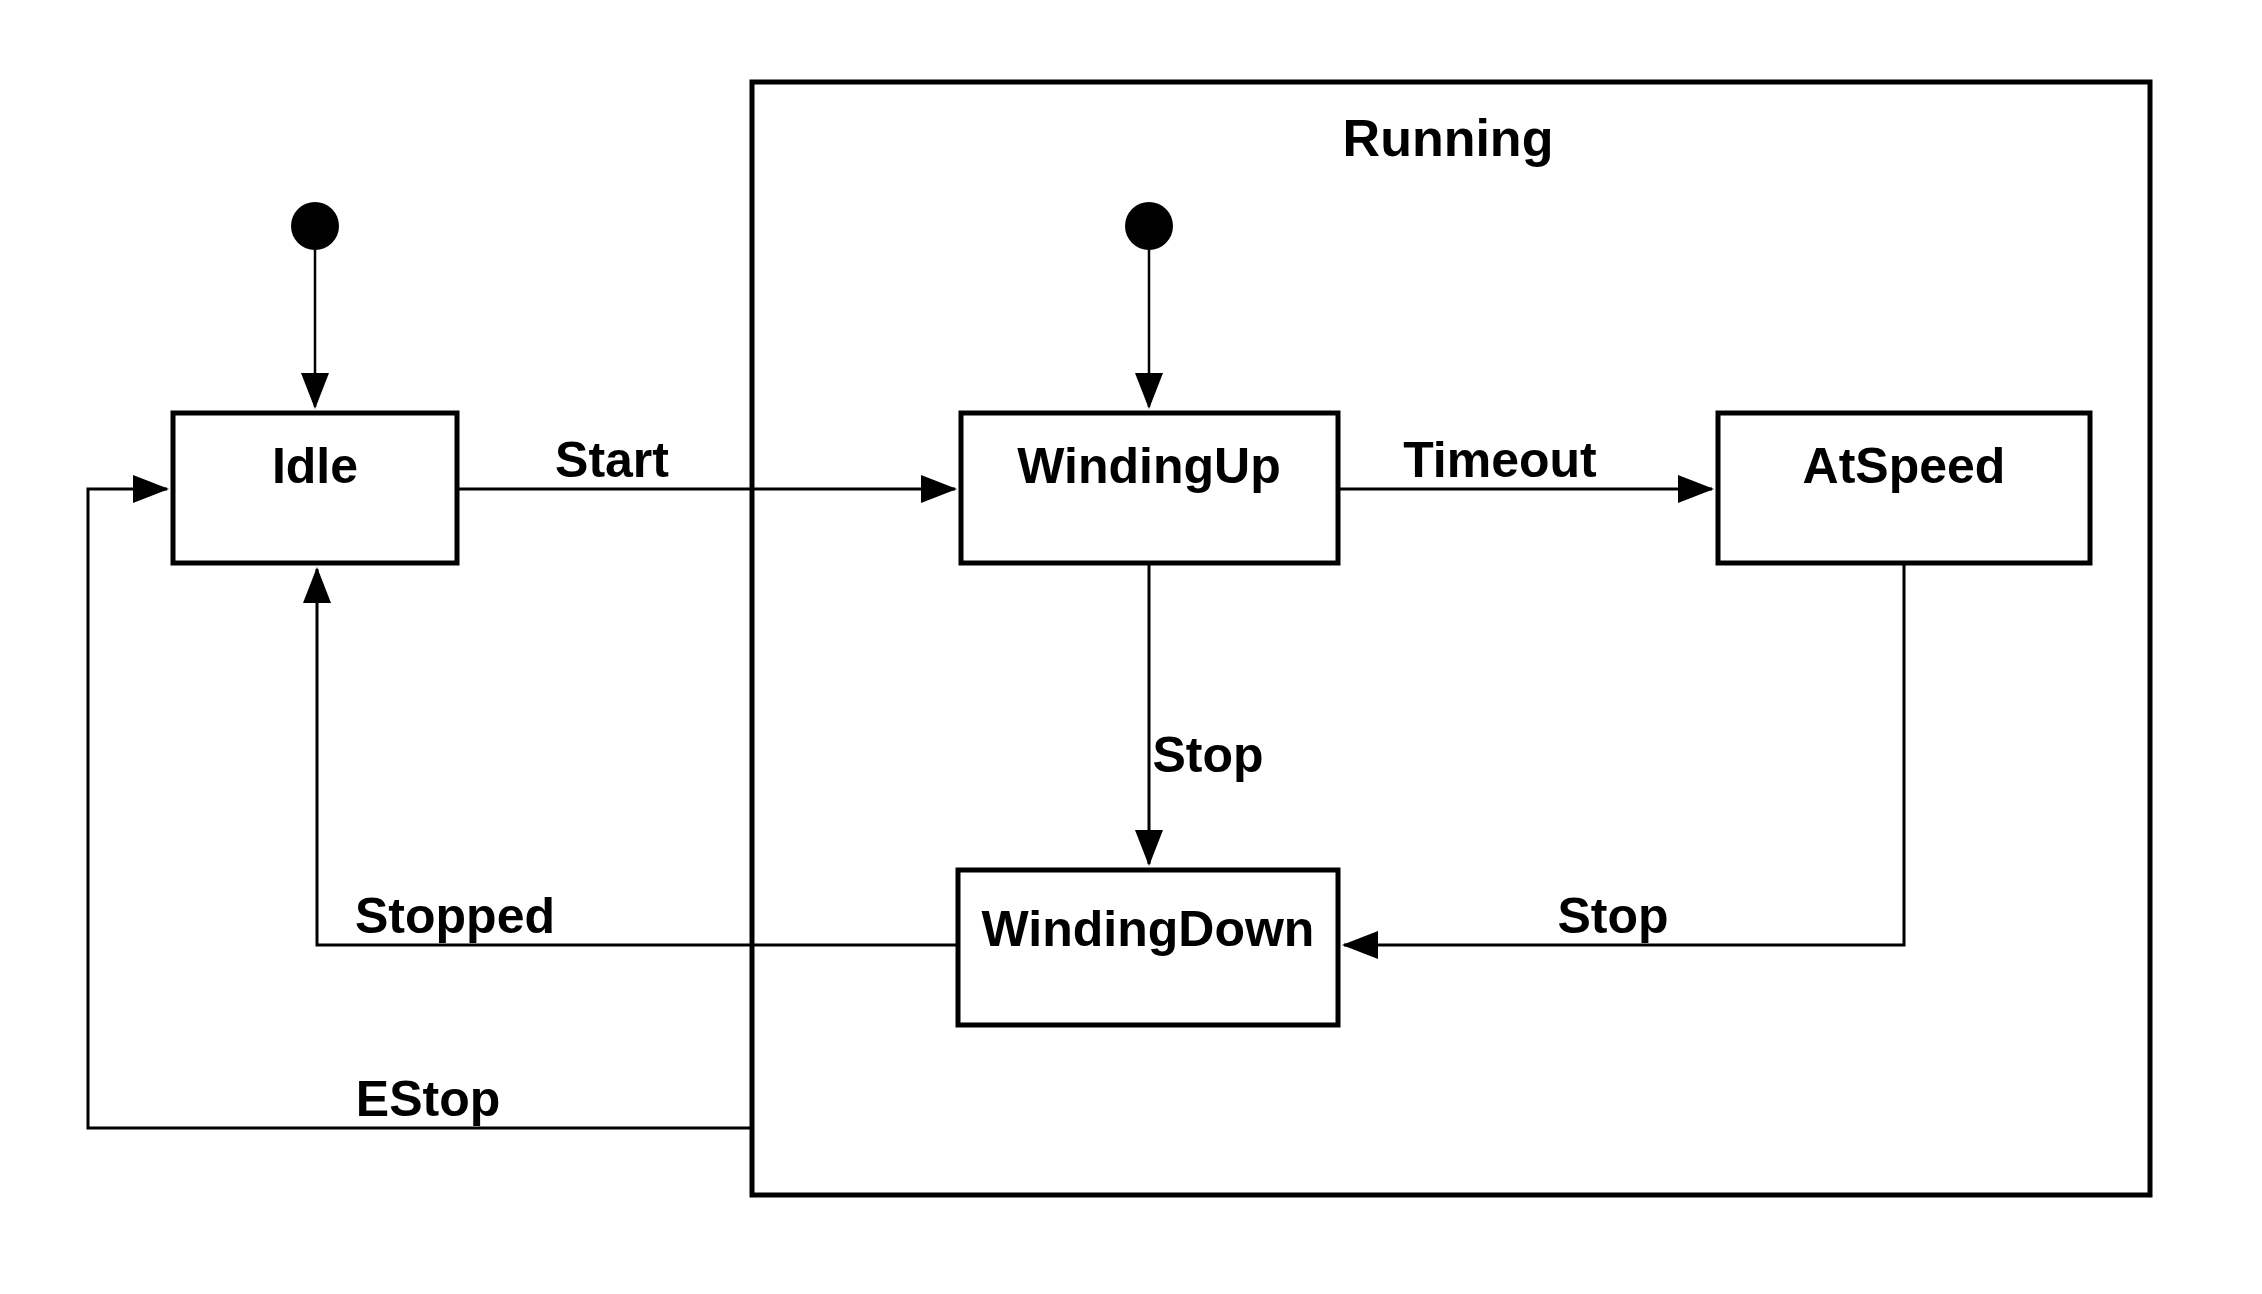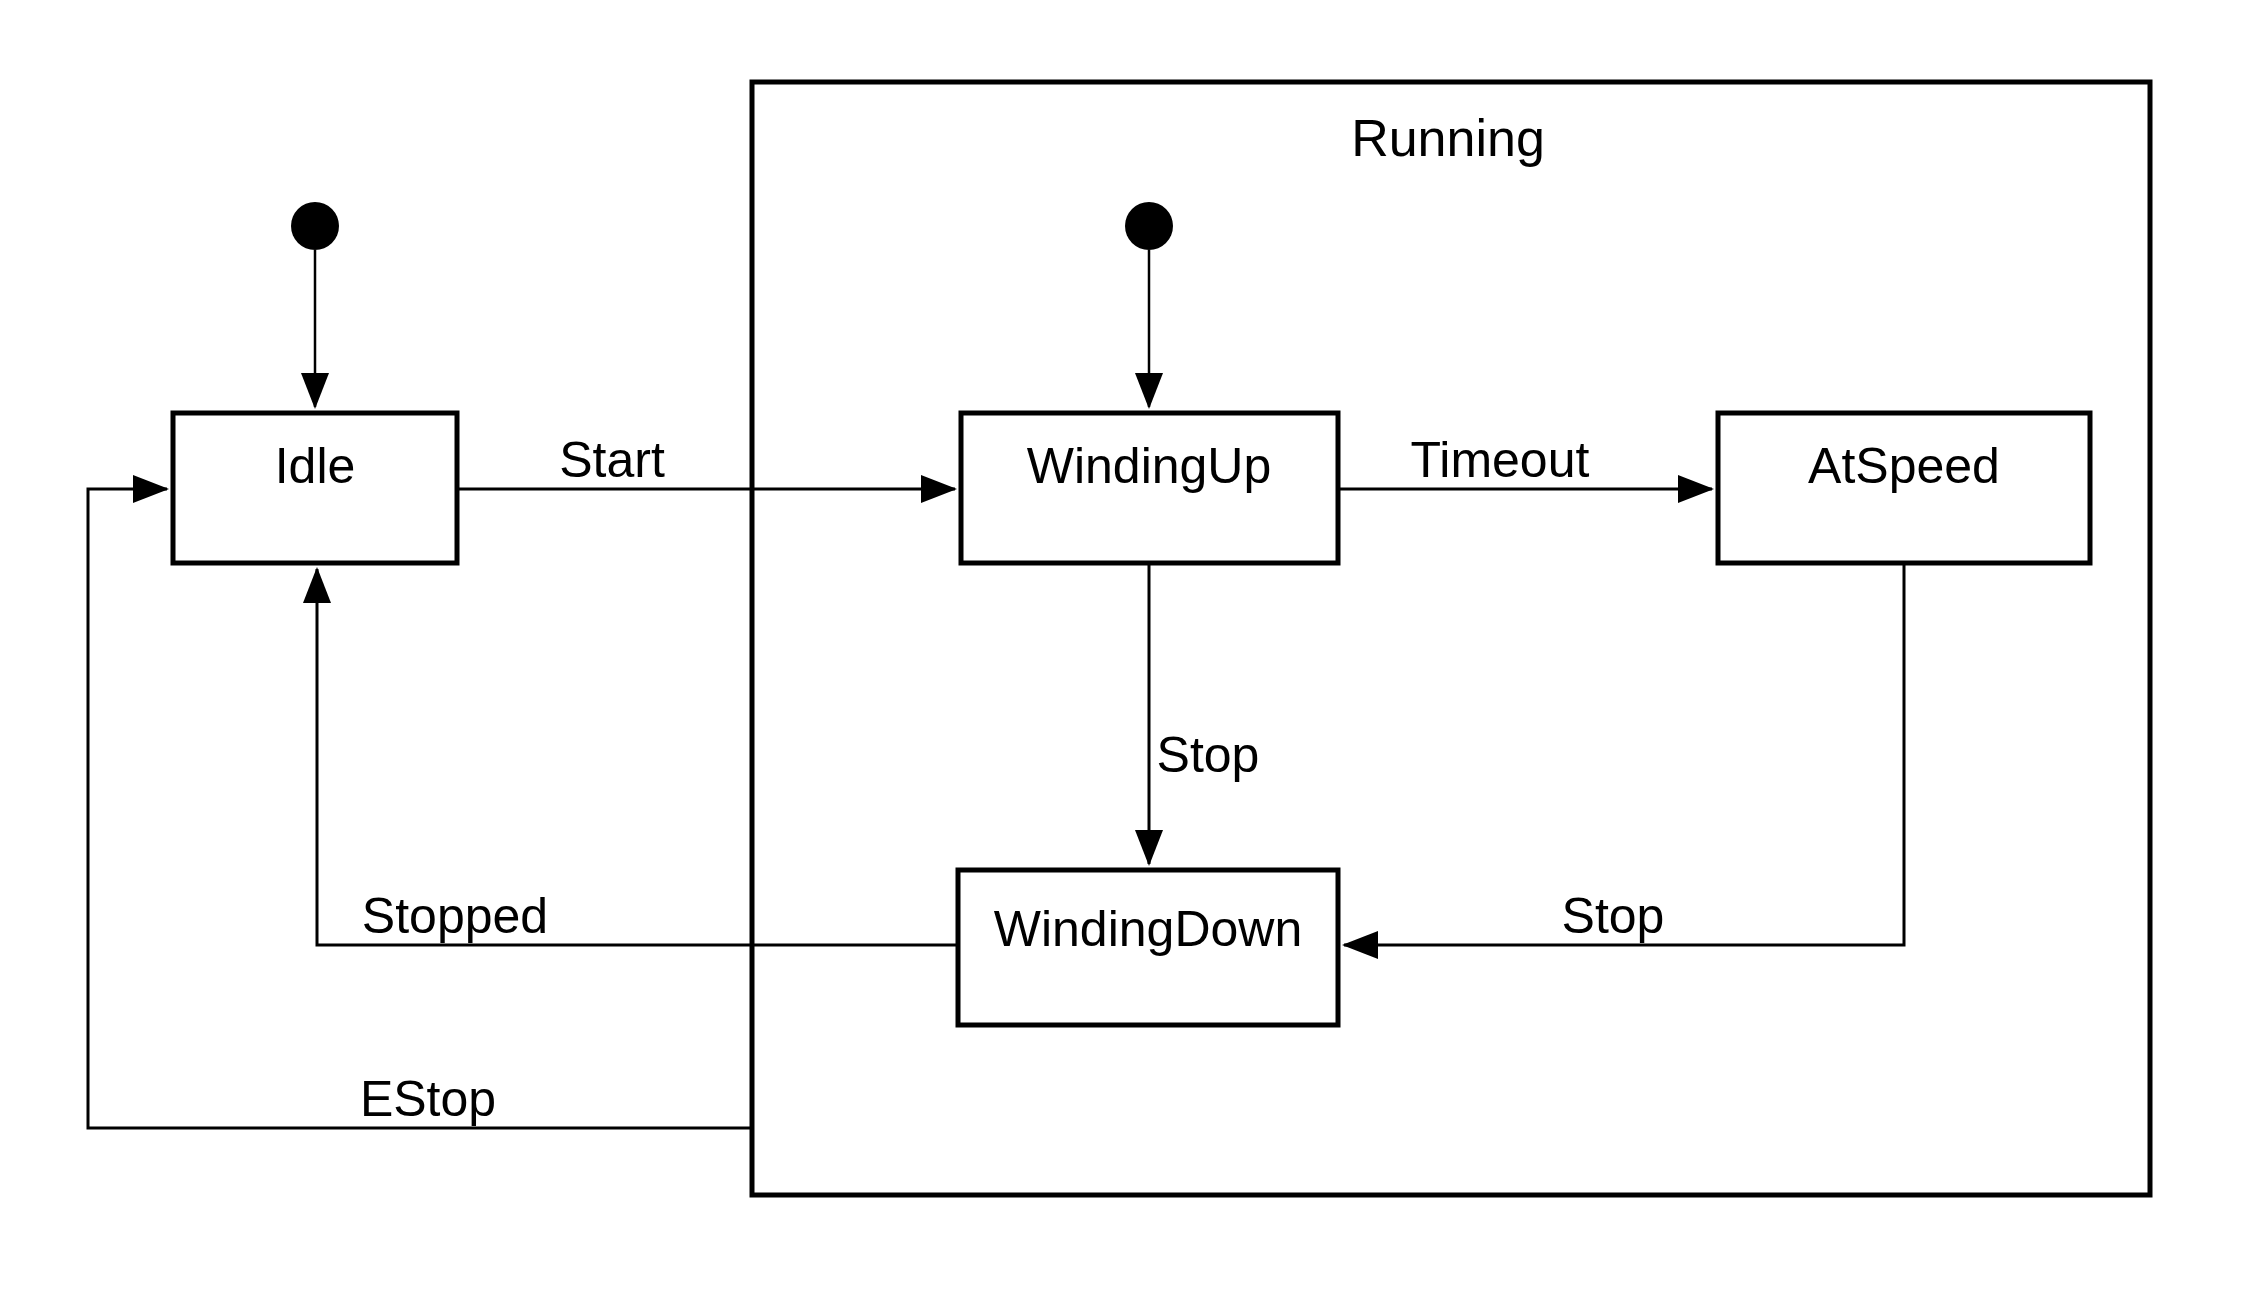--- a/index.html
+++ b/index.html
@@ -1,17 +1,17 @@
 <!DOCTYPE html>
 <html style="--ink: #000000; --paper: #ffffff;"><head>
 <meta charset="utf-8">
 <style>
   :root { --ink:#000000; --paper:#ffffff; }
   html, body { margin:0; padding:0; background:var(--paper); }
-  .stage { width:2262px; height:1294px; background:var(--paper); }
+  .stage { width:2262px; height:1294px; background:var(--paper);font-weight:bold; }
   svg { display:block; }
   .edge { stroke:var(--ink); stroke-width:3; fill:none; }
   .edge--thin { stroke-width:2.5; }
   .node { stroke:var(--ink); stroke-width:5; fill:var(--paper); }
   .region { stroke:var(--ink); stroke-width:5; fill:none; }
   .dot { fill:var(--ink); stroke:none; }
   .arrowhead { fill:var(--ink); stroke:none; }
   text {
     font-family:"Liberation Sans", sans-serif;
     font-size:50px;

